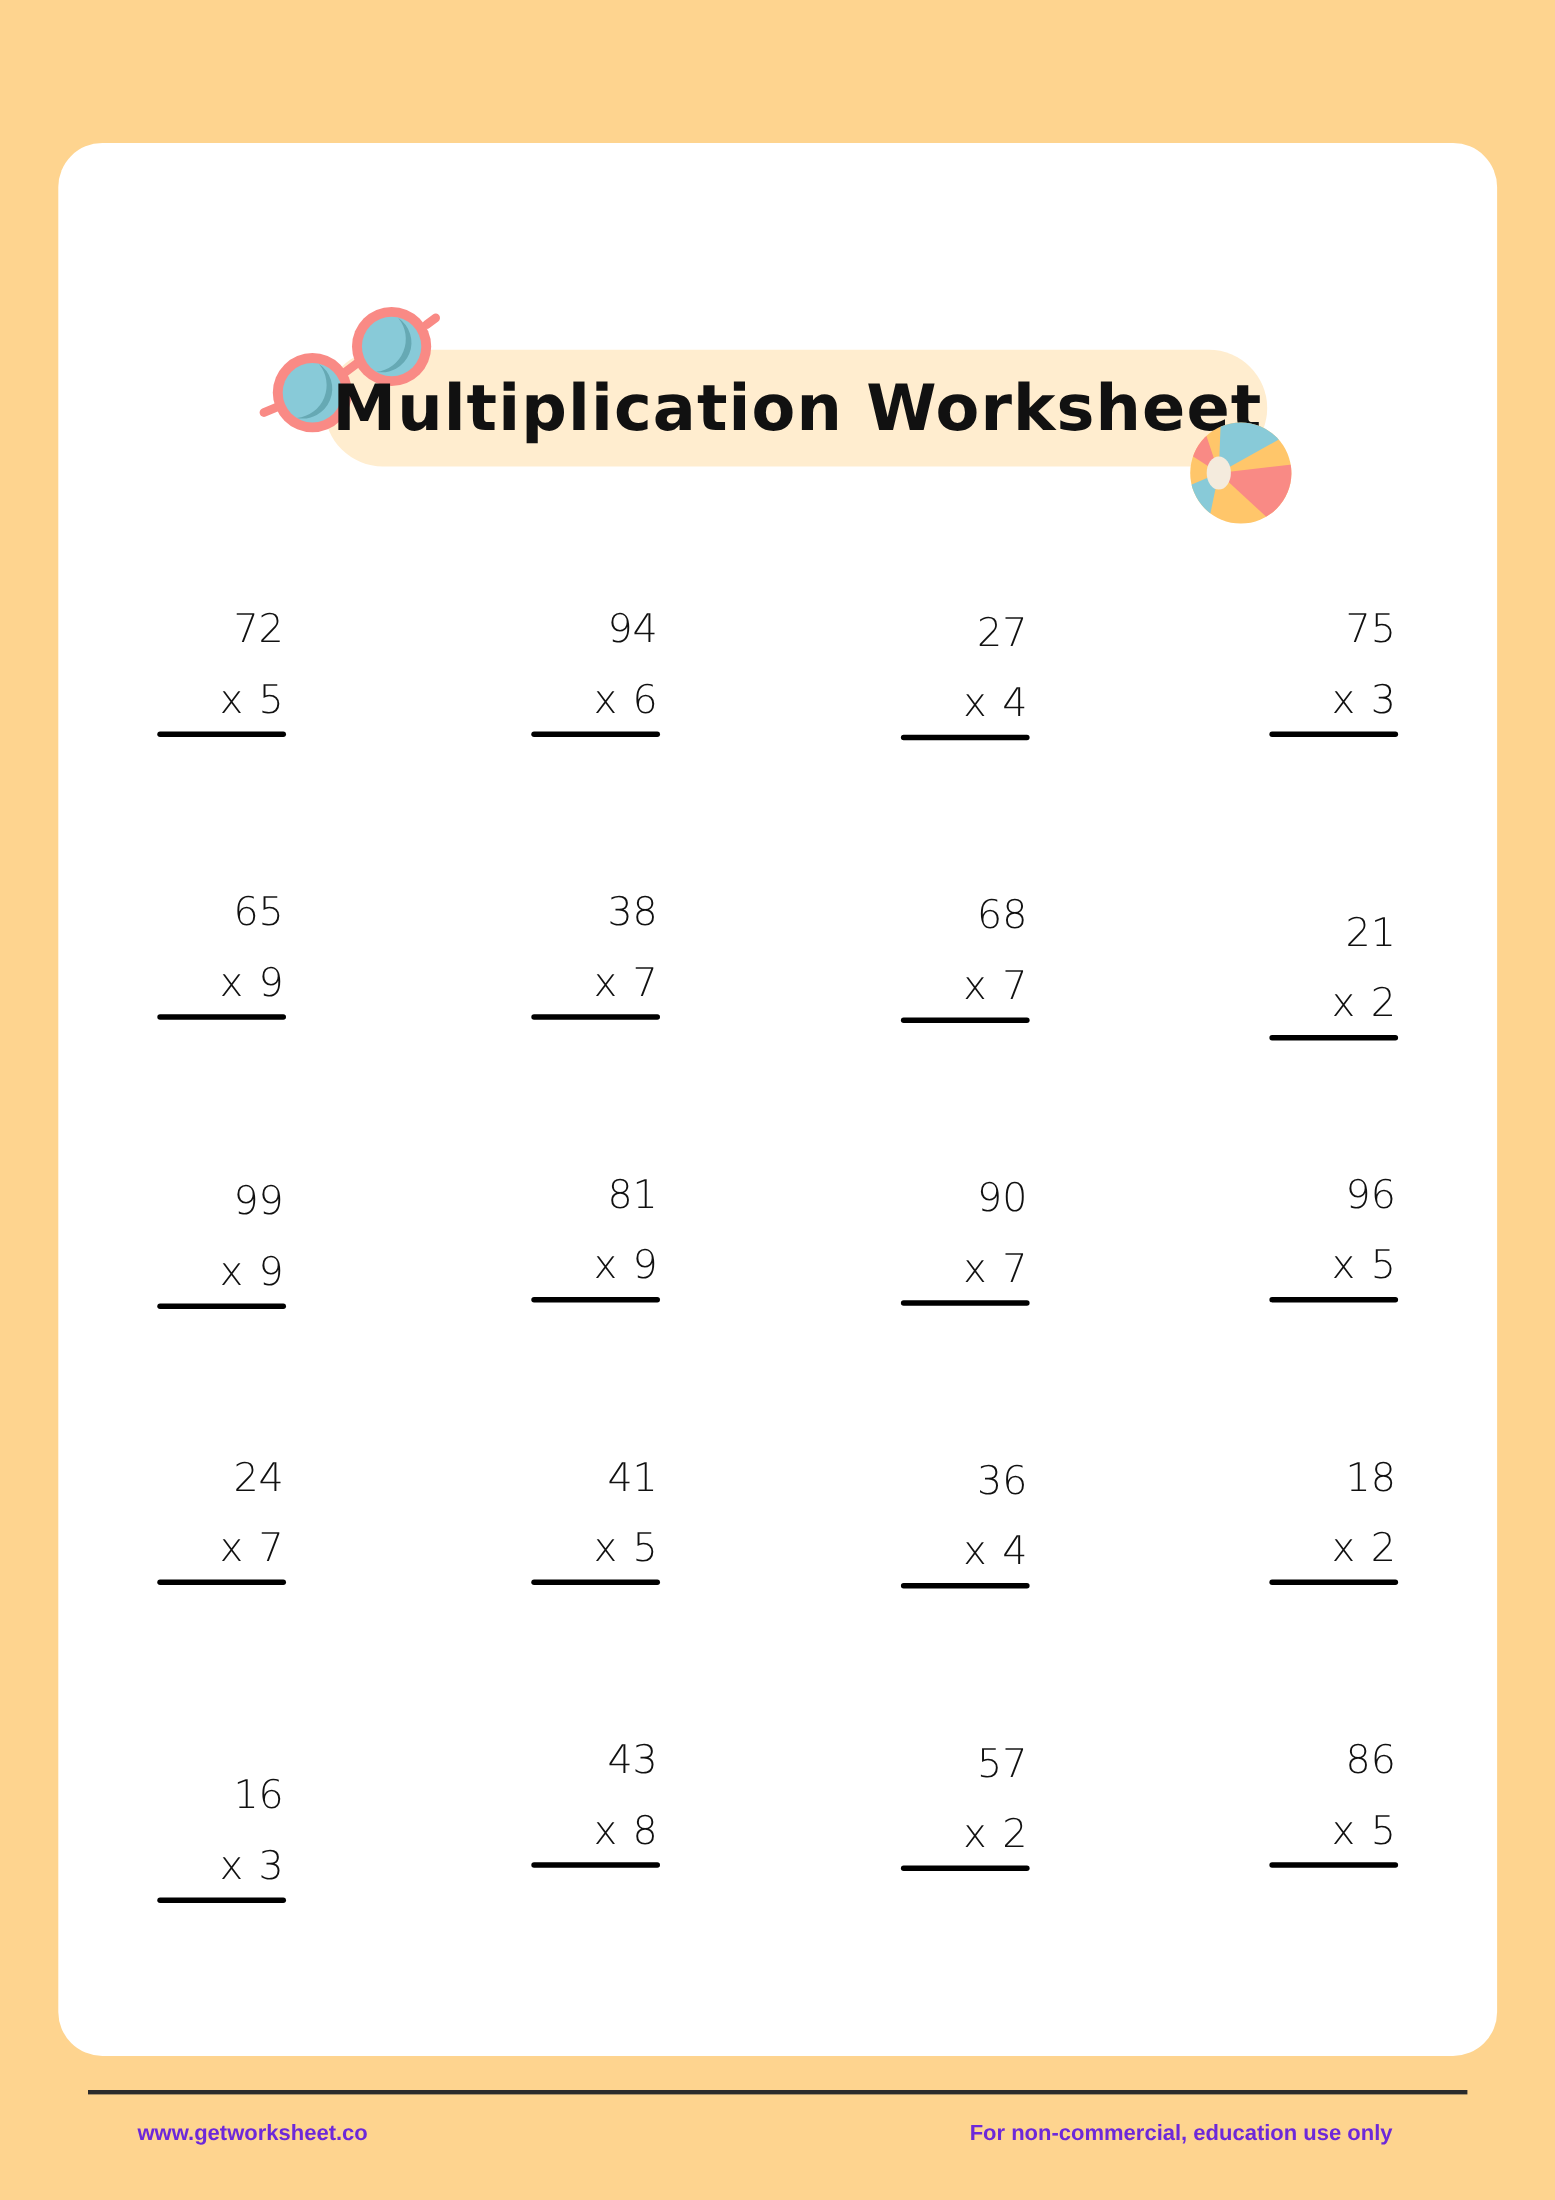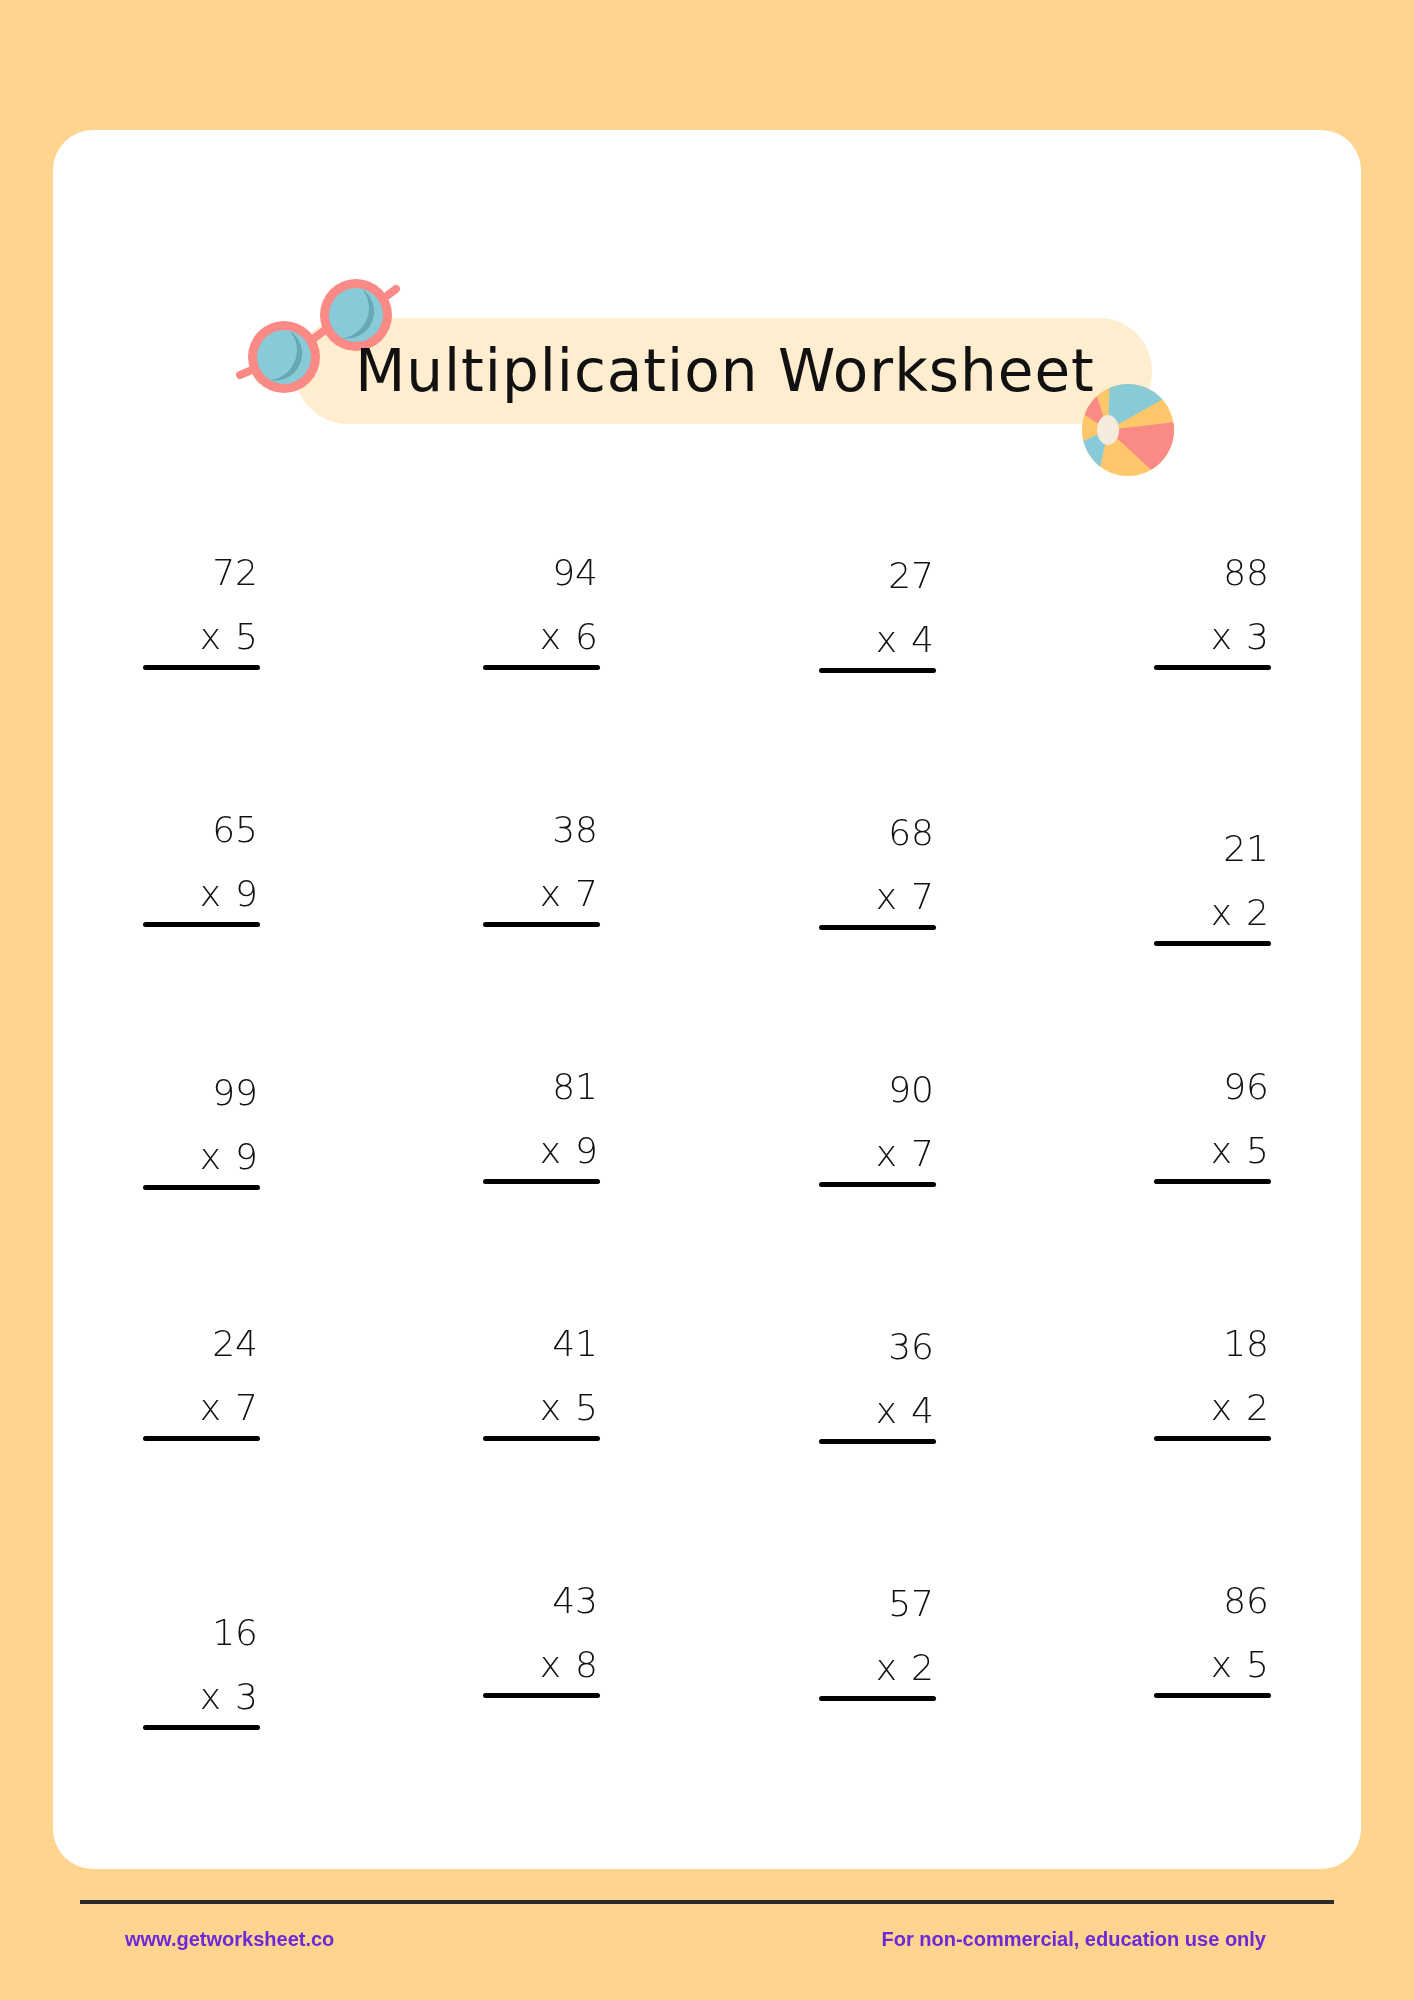--- a/index.html
+++ b/index.html
@@ -25,21 +25,21 @@
       border-radius: 53px;
     }
     .title {
       position: absolute;
       left: 300px; top: 318px;
       width: 850px; height: 106px;
       line-height: 106px;
       text-align: center;
       font-family: "DejaVu Sans", sans-serif;
       font-size: 58px;
-      font-weight: 400;
+      font-weight: 700;
       color: #111111;
       letter-spacing: 1px;
       white-space: nowrap;
     }
     .deco { position: absolute; }
     .problem {
       position: absolute;
       width: 117px;
       height: 140px;
     }
@@ -128,21 +128,21 @@
       <div class="num top">94</div>
       <div class="num bottom"><span class="op">x</span><span>6</span></div>
       <div class="rule"></div>
     </div>
     <div class="problem" style="left: 819px; top: 551px;">
       <div class="num top">27</div>
       <div class="num bottom"><span class="op">x</span><span>4</span></div>
       <div class="rule"></div>
     </div>
     <div class="problem" style="left: 1154px; top: 548px;">
-      <div class="num top">88</div>
+      <div class="num top">75</div>
       <div class="num bottom"><span class="op">x</span><span>3</span></div>
       <div class="rule"></div>
     </div>
     <div class="problem" style="left: 143px; top: 805px; text-align: center;">
       <div class="num top">65</div>
       <div class="num bottom"><span class="op">x</span><span>9</span></div>
       <div class="rule"></div>
     </div>
     <div class="problem" style="left: 483px; top: 805px;">
       <div class="num top">38</div>

